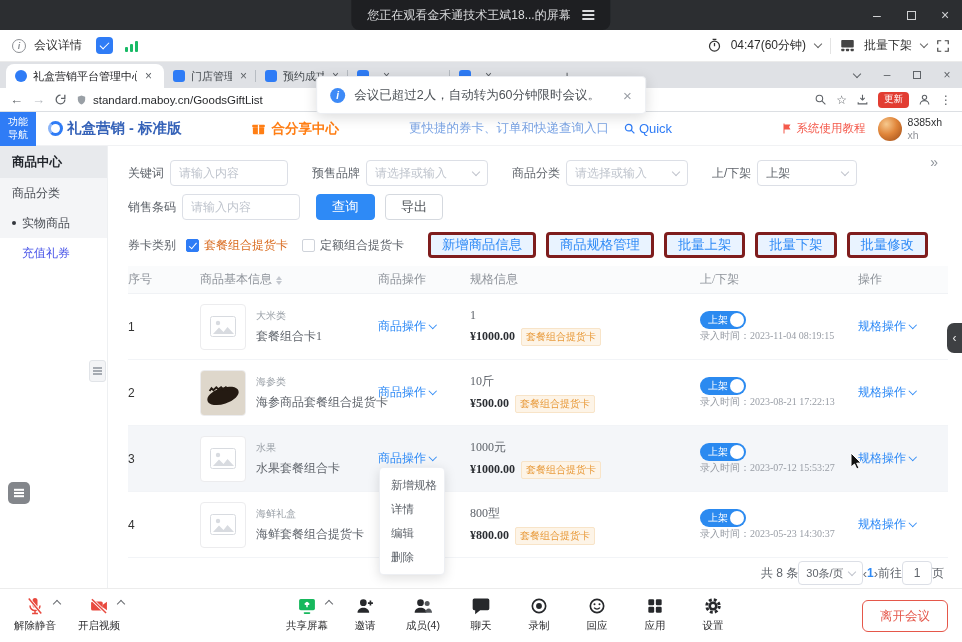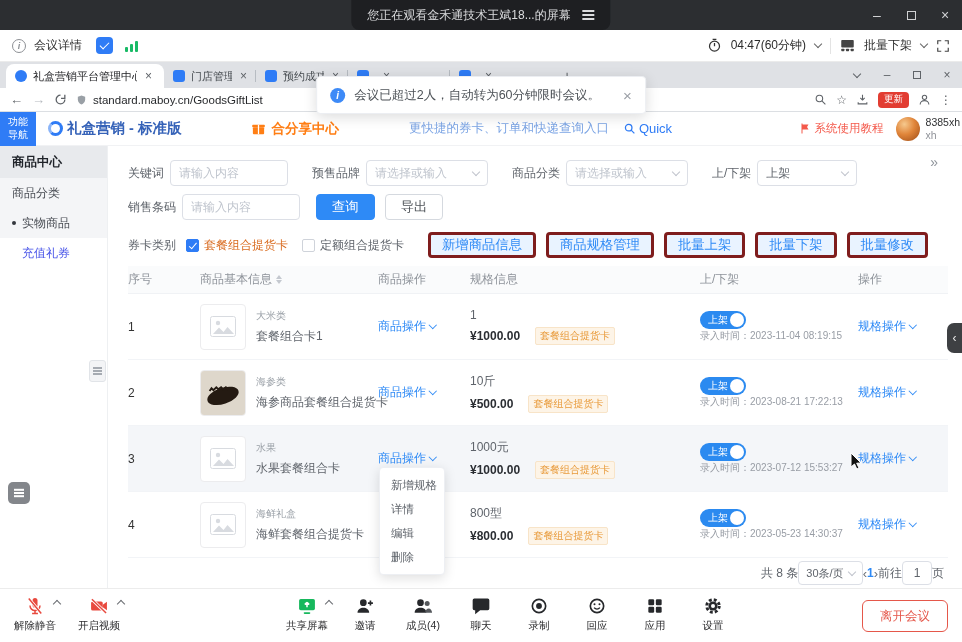--- a/index.html
+++ b/index.html
@@ -58,21 +58,21 @@
   .site-header{height:34px;display:flex;align-items:center;position:relative;border-bottom:1px solid #f1f2f4;}
   .nav-square{width:36px;height:34px;background:#2f7cf6;color:#fff;font-size:10px;display:flex;align-items:center;justify-content:center;text-align:center;line-height:1.25;flex:none;}
   .nav-square span{width:22px;display:block;}
   .logo{display:flex;align-items:center;gap:4px;margin-left:12px;}
   .logo-ring{width:15px;height:15px;border:3px solid #2f7cf6;border-left-color:#8ab4f8;border-radius:50%;}
   .logo-text{font-size:14.5px;font-weight:bold;color:#3562b8;white-space:nowrap;}
   .share-center{display:flex;align-items:center;gap:5px;margin-left:70px;color:#ff7e14;font-size:13.5px;font-weight:bold;white-space:nowrap;}
   .quick-desc{margin-left:70px;color:#7ba4e4;font-size:12.5px;white-space:nowrap;}
   .quick{display:flex;align-items:center;gap:3px;margin-left:14px;color:#2f7cf6;font-size:13px;}
   .tutorial{display:flex;align-items:center;gap:4px;margin-left:auto;margin-right:12px;color:#f4594b;font-size:11.5px;white-space:nowrap;}
-  .user{display:flex;align-items:center;gap:6px;margin-right:2px;}
+  .user{display:flex;align-items:center;gap:6px;margin-right:20px;}
   .avatar{width:24px;height:24px;border-radius:50%;background:radial-gradient(circle at 35% 30%,#f6c98e 0%,#e0853a 45%,#9c4a16 100%);flex:none;}
   .uname{font-size:10.5px;color:#303133;line-height:1.2;}
   .uname .sub{color:#909399;}
 
   .site-body{display:flex;height:calc(100% - 34px);}
   .sidebar{width:108px;flex:none;background:#fff;border-right:1px solid #eef0f2;font-size:12px;}
   .sb-section{height:32px;display:flex;align-items:center;padding:0 12px;background:#e8eaed;color:#1f2329;font-weight:bold;font-size:12.5px;}
   .sb-item{height:30px;display:flex;align-items:center;padding:0 12px;background:#f4f5f7;color:#474b52;}
   .sb-item .dot{width:4px;height:4px;border-radius:50%;background:#33373d;margin-right:6px;flex:none;}
   .sb-item.active{background:#fff;color:#4753e8;padding-left:22px;}
@@ -97,34 +97,34 @@
   .cb-box.on::after{content:"";position:absolute;left:4px;top:1.5px;width:3px;height:6.5px;border-right:1.5px solid #fff;border-bottom:1.5px solid #fff;transform:rotate(40deg);}
   .cb-l-on{color:#d96a1e;}
   .cb-l-off{color:#5f646b;}
   .btn-soft{height:26px;padding:0 11px;background:#e9f3ff;border:3px solid #7f1d1d;color:#2e8af6;border-radius:4px;display:flex;align-items:center;margin-left:10px;white-space:nowrap;}
 
   .tbl{margin-top:8px;}
   .thead,.trow{display:grid;grid-template-columns:58px 178px 92px 222px 158px 1fr;align-items:center;}
   .thead{height:28px;color:#8e939a;background:#fafbfc;border-bottom:1px solid #f0f2f5;}
   .trow{height:66px;border-bottom:1px solid #f2f4f7;}
   .trow.hl{background:#f4f6f9;}
-  .thead>div:nth-child(n+2),.trow>div:nth-child(n+2){padding-left:14px;}
+  .thead>div:nth-child(n+2),.trow>div:nth-child(n+2){padding-left:14px;font-family:Liberation Serif, serif;}
   .thead>div:nth-child(5),.trow>div:nth-child(5),.thead>div:nth-child(6),.trow>div:nth-child(6){padding-left:22px;}
   .th-sort{display:inline-flex;flex-direction:column;gap:1px;margin-left:4px;vertical-align:middle;}
   .th-sort i{width:0;height:0;border-left:3.5px solid transparent;border-right:3.5px solid transparent;display:block;}
   .th-sort .up{border-bottom:4px solid #c4c8cf;}
   .th-sort .dn{border-top:4px solid #c4c8cf;}
   .g-info{display:flex;align-items:center;gap:10px;}
   .pimg{width:46px;height:46px;border:1px solid #ececee;border-radius:4px;background:#fff;display:flex;align-items:center;justify-content:center;flex:none;overflow:hidden;}
   .p-cat{font-size:10px;color:#9ba1a8;margin-bottom:5px;}
   .p-name{color:#5f646b;white-space:nowrap;}
   .linkop{display:inline-flex;align-items:center;gap:4px;color:#2e8af6;white-space:nowrap;}
   .chev-b{width:5.5px;height:5.5px;border-right:1.3px solid #2e8af6;border-bottom:1.3px solid #2e8af6;transform:rotate(45deg);margin-top:-3px;display:inline-block;}
   .spec1{color:#5f646b;margin-bottom:5px;}
-  .spec2{display:flex;align-items:center;gap:15px;}
+  .spec2{display:flex;align-items:center;gap:6px;}
   .price{font-weight:bold;color:#2b2e33;}
   .wtag{font-size:10px;color:#e89a3a;background:#fdf4e7;border:1px solid #f8e4c8;border-radius:2px;padding:1px 4px;white-space:nowrap;}
   .toggle{width:46px;height:18px;background:#2b8af0;border-radius:9px;position:relative;display:flex;align-items:center;color:#fff;font-size:10px;padding-left:8px;}
   .toggle::after{content:"";position:absolute;right:2px;top:2px;width:14px;height:14px;border-radius:50%;background:#fff;}
   .rtime{color:#989da5;font-size:10px;white-space:nowrap;}
 
   .pager{display:flex;align-items:center;justify-content:flex-end;margin-top:3px;color:#5f646b;padding-right:4px;}
   .psize{height:24px;border:1px solid #dcdfe6;border-radius:4px;padding:0 7px;display:flex;align-items:center;gap:5px;font-size:11px;color:#5f646b;background:#fff;}
   .pnav{color:#6c7178;font-size:13px;}
   .pcur{color:#2e8af6;font-weight:bold;}

